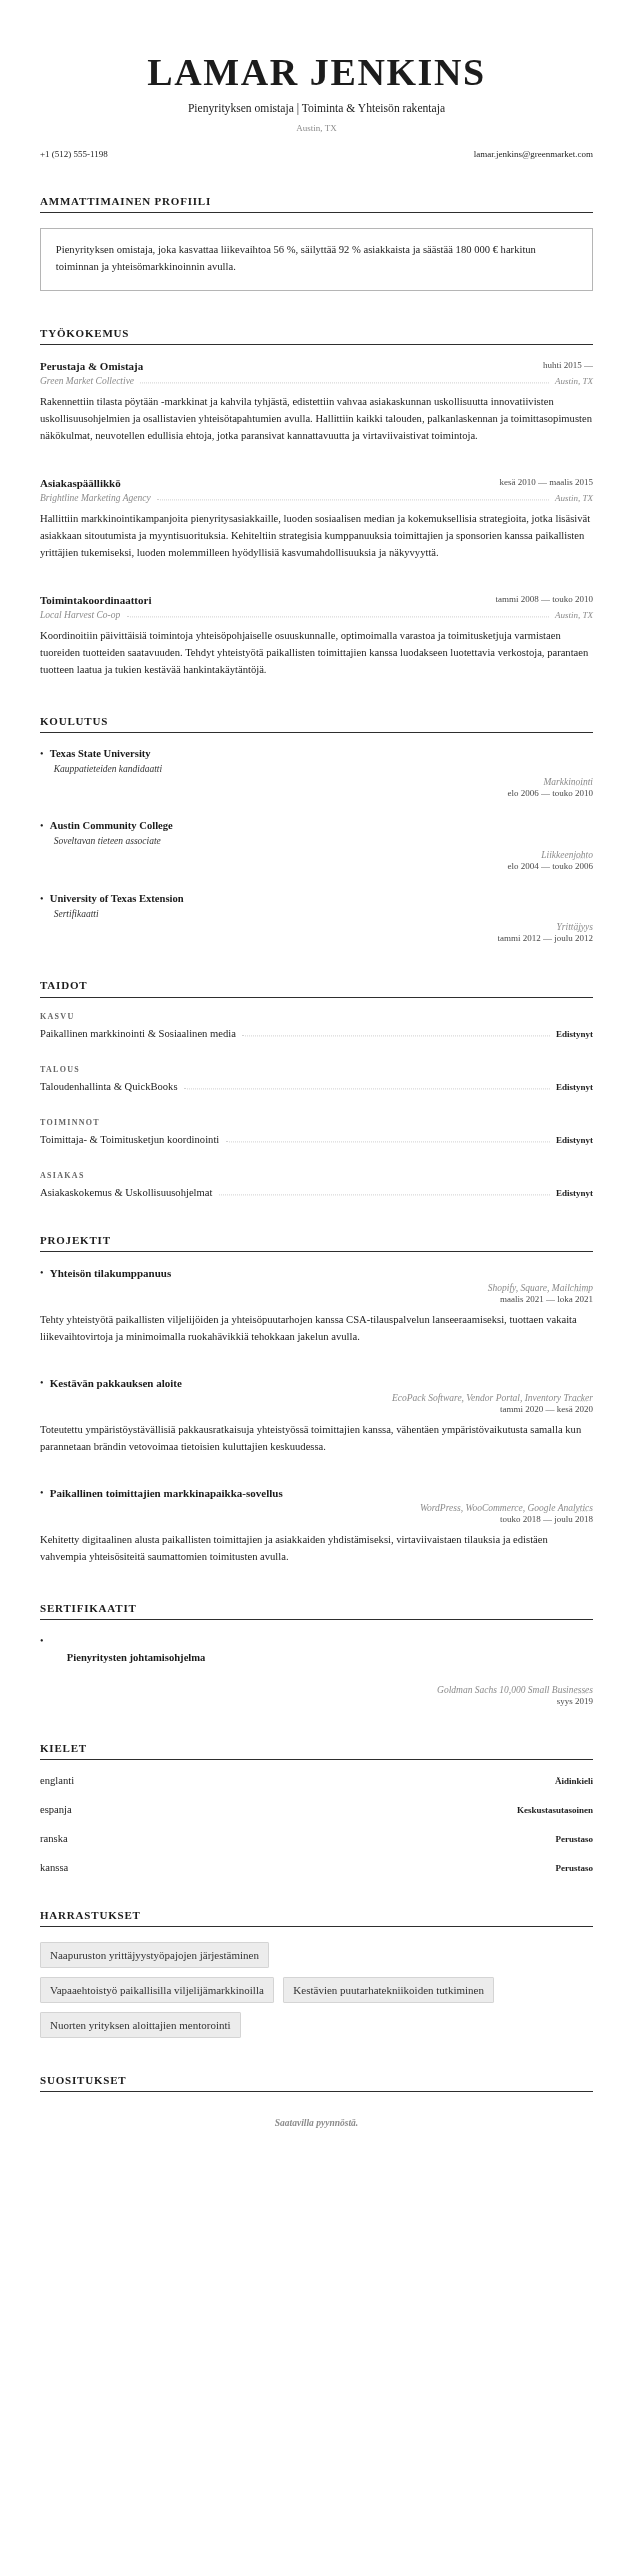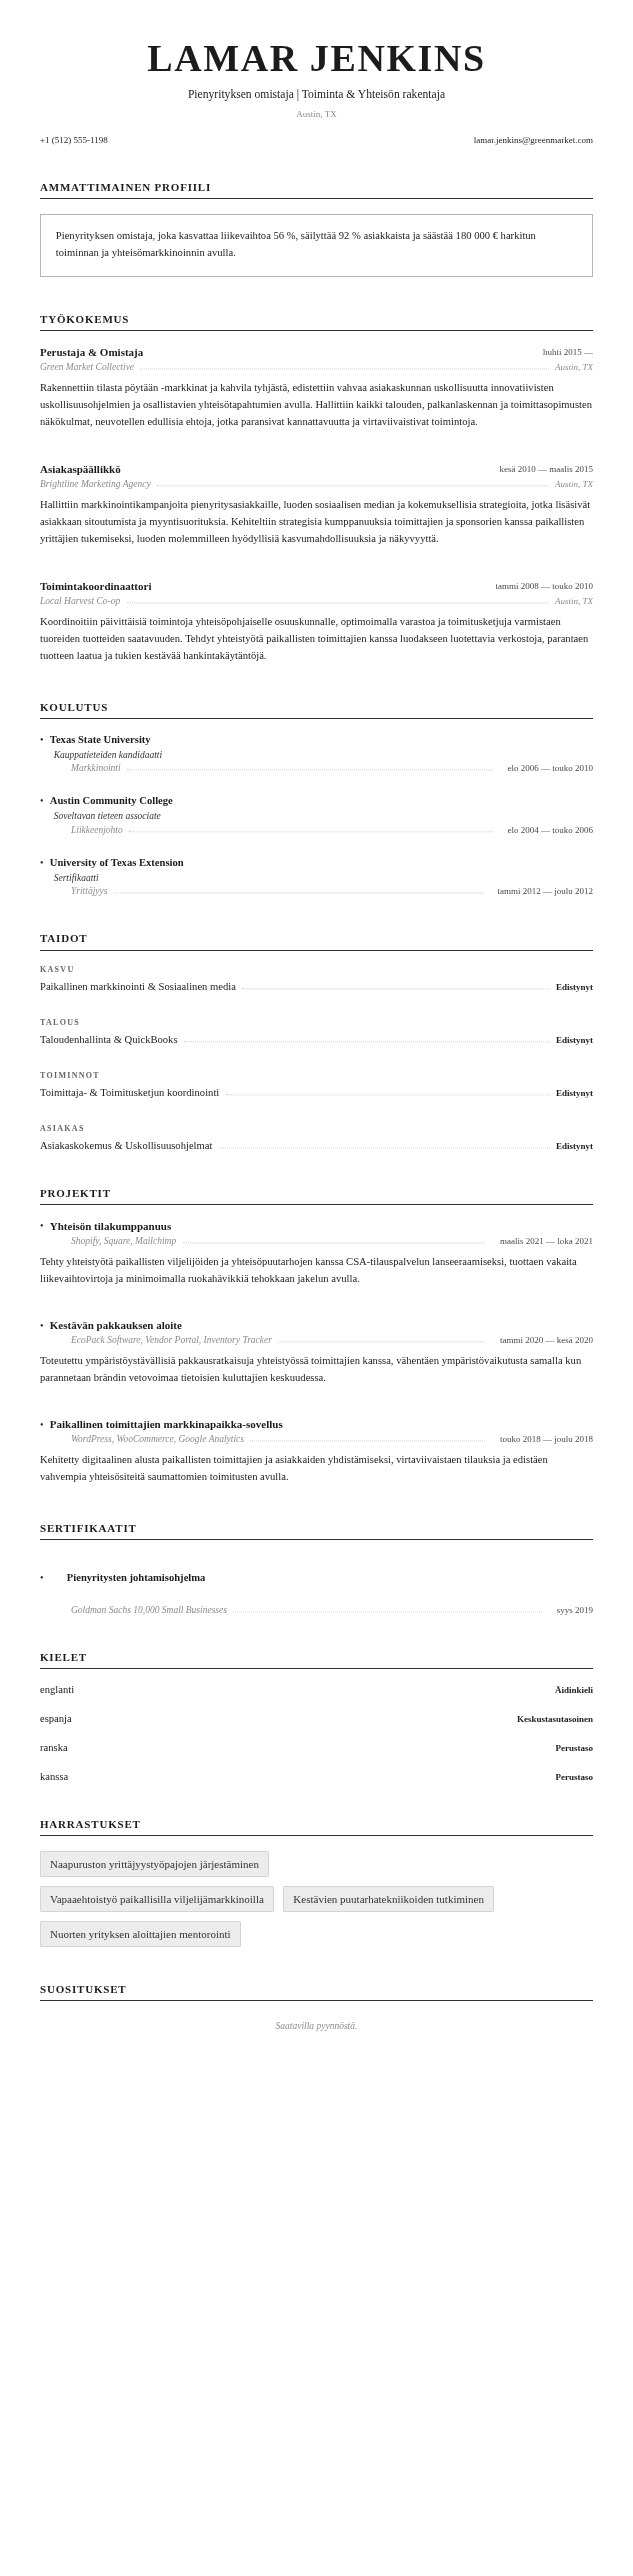--- a/index.html
+++ b/index.html
@@ -7,21 +7,21 @@
   html, body { margin: 0; padding: 0; background: #ffffff; }
   body {
     font-family: "Liberation Serif", "DejaVu Serif", serif;
     color: #1c1c1c;
     -webkit-font-smoothing: antialiased;
   }
   .page {
     width: 633px;
     min-height: 2576px;
     margin: 0 auto;
-    padding: 38px 40px 42px;
+    padding: 52px 40px 42px;
     background: #ffffff;
   }
 
   
   .header { text-align: center; }
   .name {
     font-size: 38px;
     font-weight: 700;
     letter-spacing: 1.6px;
     margin: 0 0 8.4px;
@@ -49,32 +49,32 @@
   }
 
   
   .profile-box {
     border: 0.5px solid #b5b5b5;
     padding: 13.7px 14.8px;
   }
   .profile-box p { margin: 0; font-size: 10.6px; line-height: 1.6; }
 
   
-  .row { display: flex; align-items: center; }
+  .row { display: flex; align-items: flex-start; }
   .row.between { justify-content: space-between; }
   .row.leader { align-items: flex-end; }
   .dots {
     flex: 1;
     margin: 0 6.3px;
     border-bottom: 1.1px dotted #d0d0d0;
     transform: translateY(-2.6px);
     min-width: 16px;
   }
   .dates { font-size: 9px; color: #4a4a4a; white-space: nowrap; margin-left: 8.4px; }
-  .indent { margin-left: 31px; }
+  .indent { margin-left: 31px; flex-direction: column; }
 
   
   .job { margin-bottom: 32px; }
   .job-title { font-size: 11px; font-weight: 700; margin: 0; }
   .company { font-style: italic; color: #8b8b8b; font-size: 9.5px; }
   .loc { font-style: italic; color: #8b8b8b; font-size: 9px; white-space: nowrap; }
   .company-row { margin-top: 4.2px; }
   .desc { font-size: 10.6px; line-height: 1.6; margin: 8px 0 0; }
 
   
@@ -129,21 +129,22 @@
     font-size: 11px;
     color: #333333;
   }
 
   
   .ref-note {
     text-align: center;
     font-style: italic;
     color: #8b8b8b;
     font-size: 9.5px;
-    margin-top: 20px;
+    margin-top: 26px;
+    font-weight: bold;
   }
 </style>
 </head>
 <body>
 
 <div class="page">
 
   <header class="header">
     <h1 class="name">LAMAR JENKINS</h1>
     <div class="tagline">Pienyrityksen omistaja | Toiminta &amp; Yhteisön rakentaja</div>

